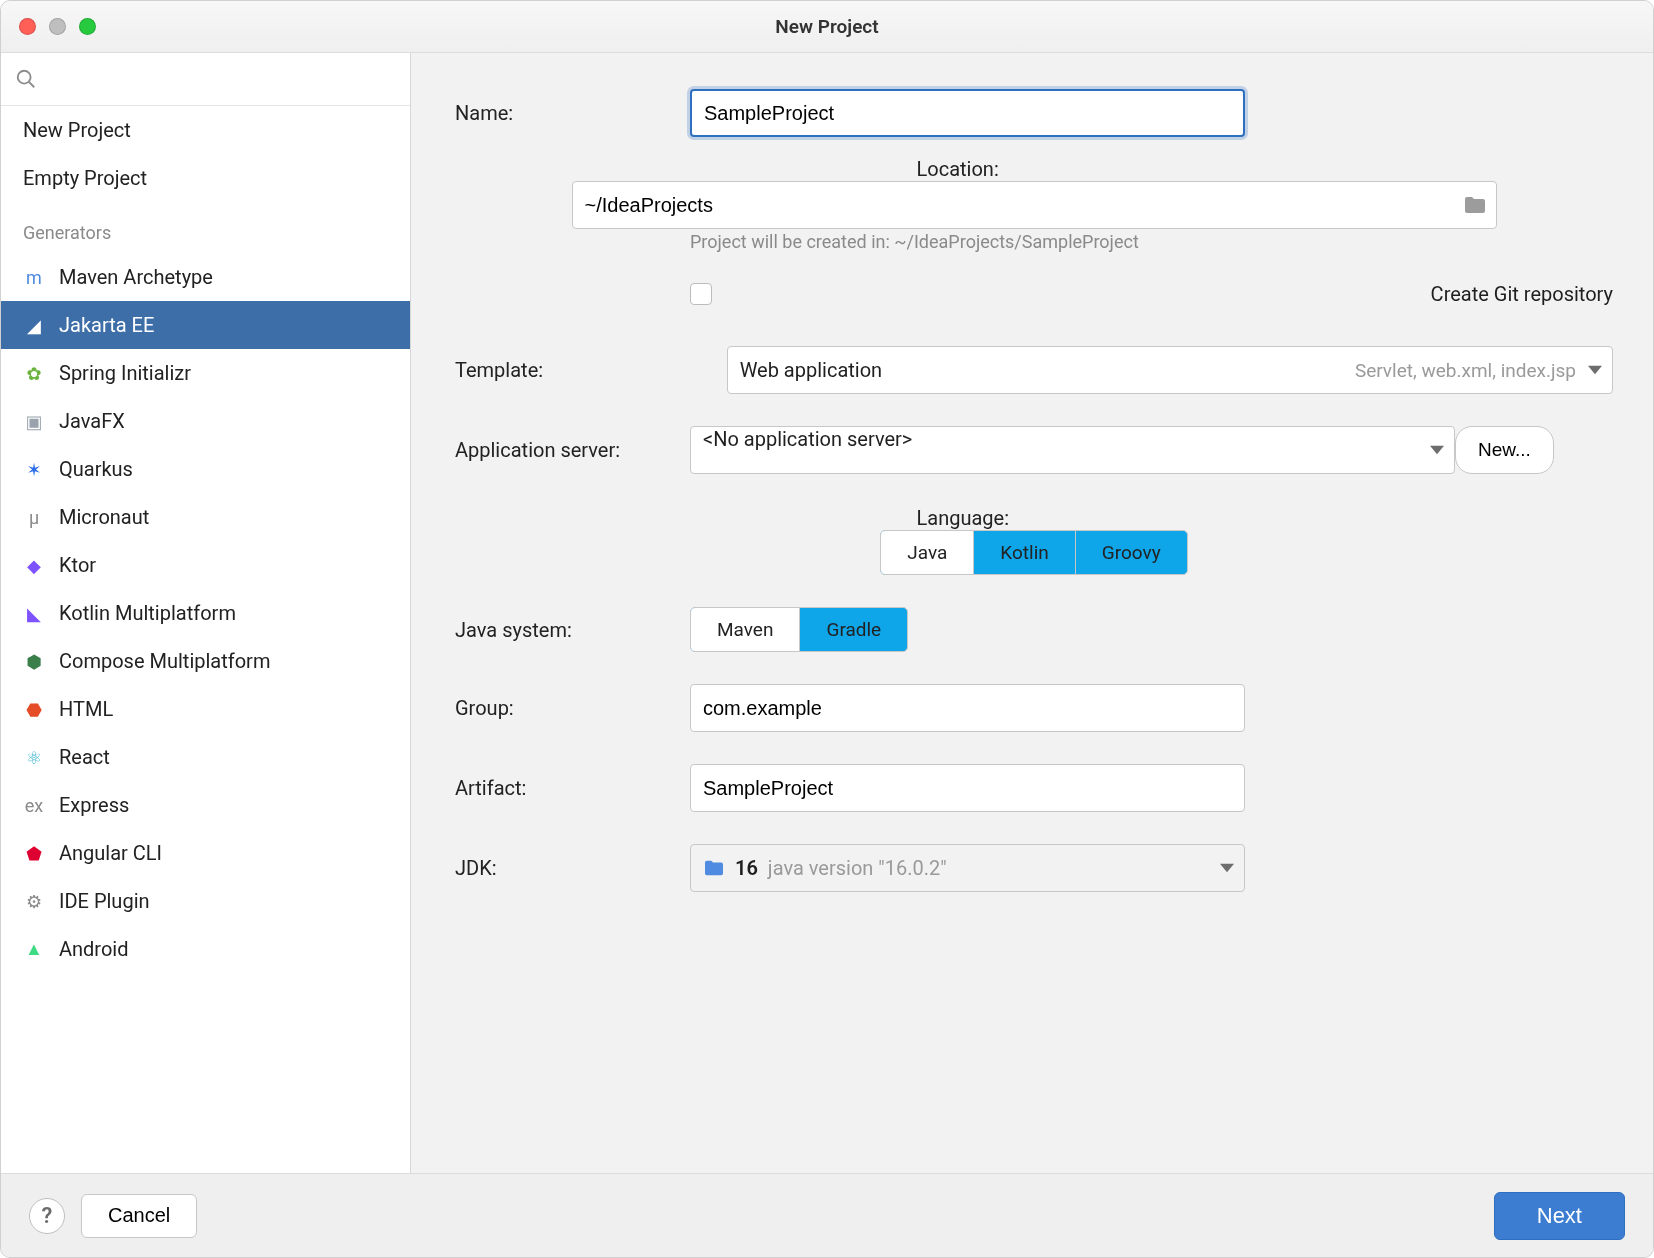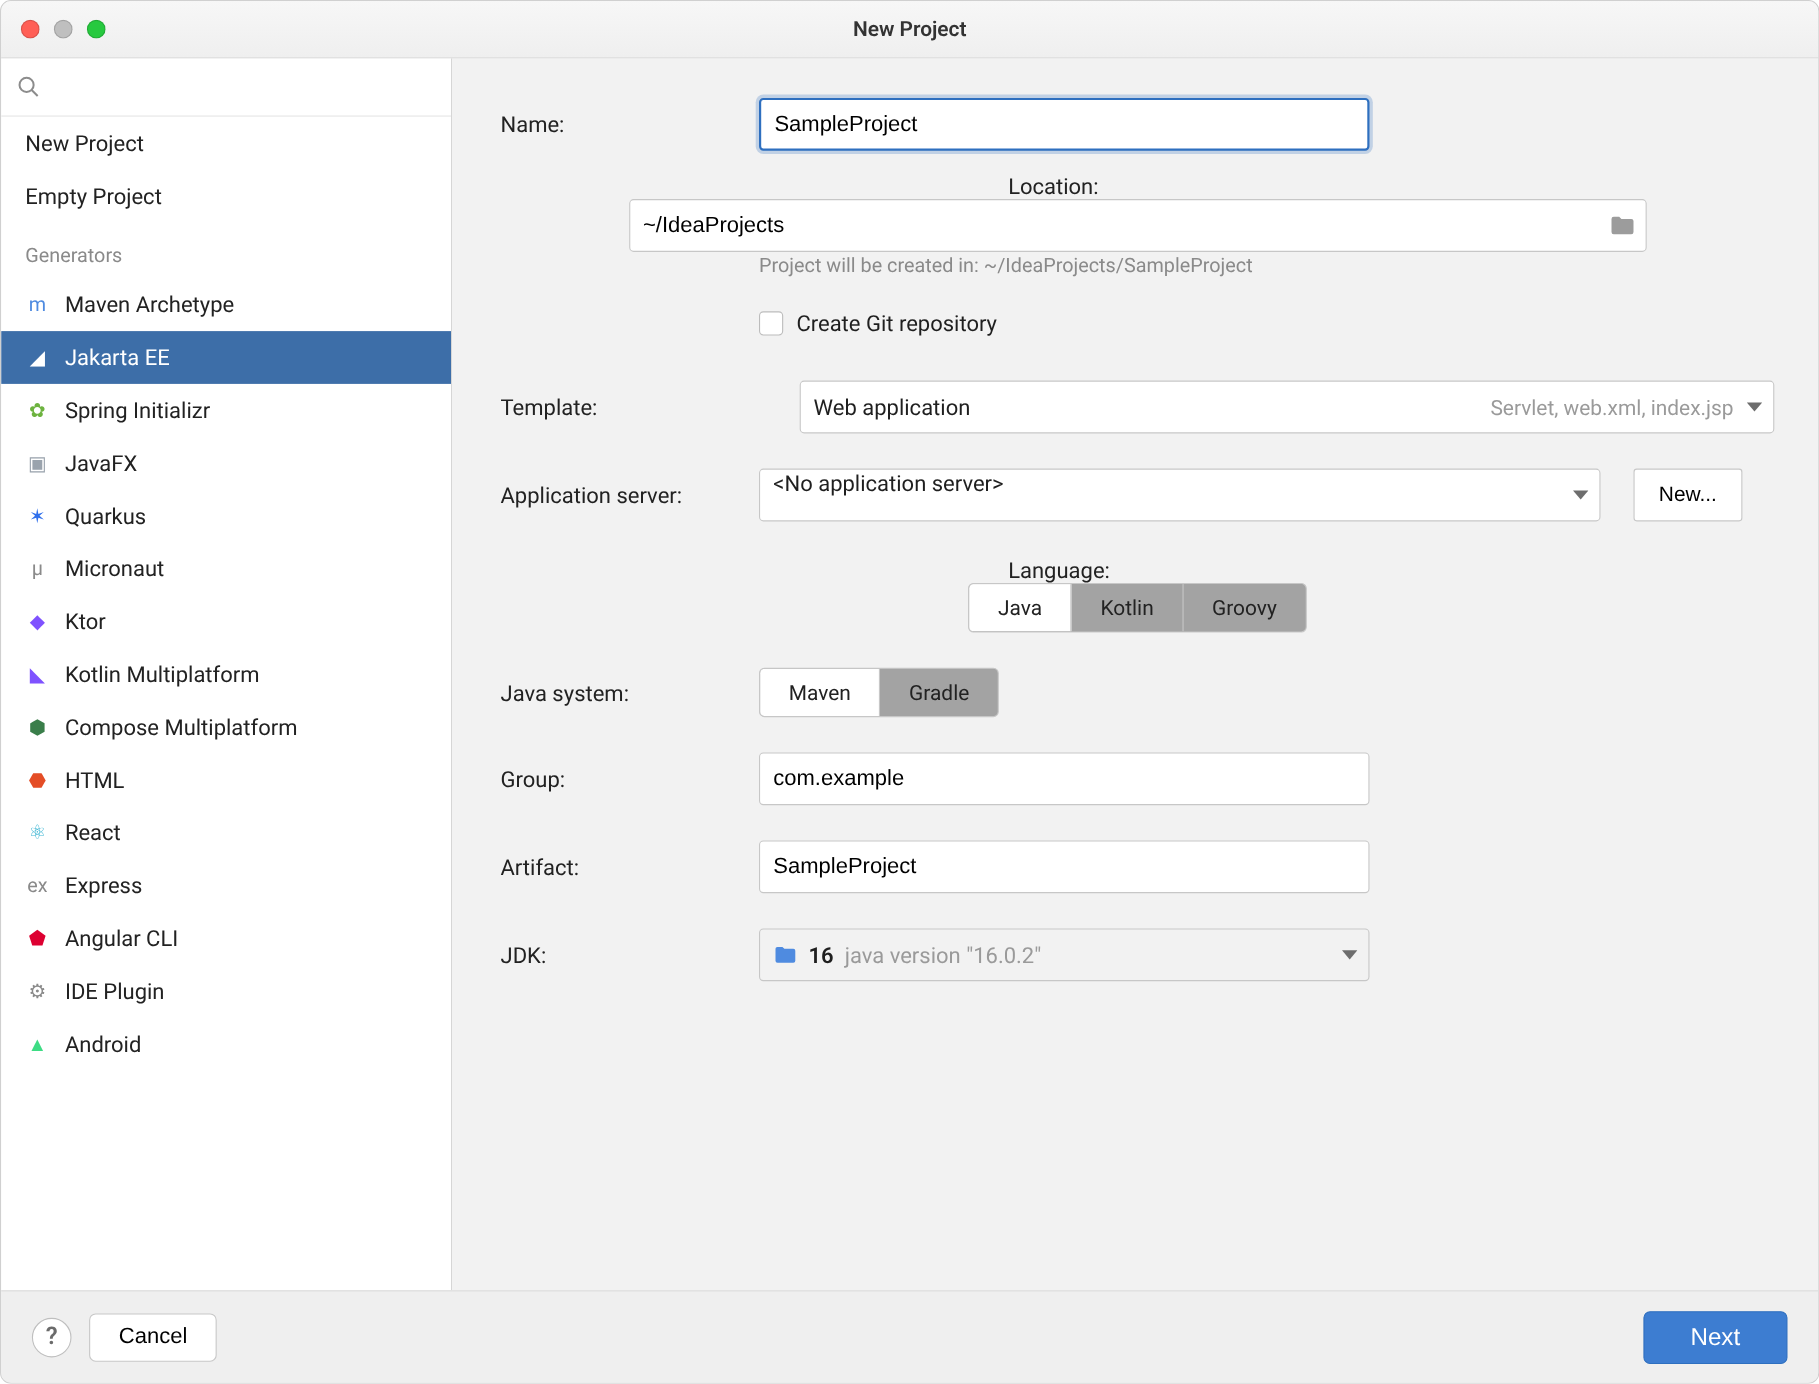--- a/index.html
+++ b/index.html
@@ -141,20 +141,21 @@
     font-size: 18px;
     margin-top: -10px;
     margin-bottom: 30px;
   }
   .checkbox-row {
     margin-left: 235px;
     display: flex;
     align-items: center;
     gap: 12px;
     margin-bottom: 40px;
+    justify-content: space-between;
   }
   .checkbox {
     width: 22px; height: 22px;
     border: 1px solid #bcbcbc;
     border-radius: 4px;
     background: #fff;
     cursor: pointer;
   }
   .template-box {
     width: 925px;
@@ -166,35 +167,35 @@
   }
   .template-sub { color: #9a9a9a; font-size: 19px; }
   .chevron {
     position: absolute;
     right: 10px; top: 50%;
     transform: translateY(-50%);
     color: #6d6d6d;
   }
   .appserver-box { width: 765px; position: relative; padding-right: 36px; }
   .new-btn {
-    margin-left: 30px;
+    margin-left: 0;
     height: 48px;
     padding: 0 22px;
     border: 1px solid #c7c7c7;
-    border-radius: 3px;
+    border-radius: 17px;
     background: #fff;
     font-size: 19px;
     cursor: default;
   }
   .seg-group {
     display: inline-flex;
     border: 1px solid #c7c7c7;
     border-radius: 5px;
     overflow: hidden;
-    background: #a3a3a3;
+    background: #0ea5e9;
   }
   .seg {
     padding: 10px 26px;
     font-size: 19px;
     border-right: 1px solid #c7c7c7;
     color: #222;
     cursor: default;
   }
   .seg:last-child { border-right: none; }
   .seg.selected { background: #fff; }

